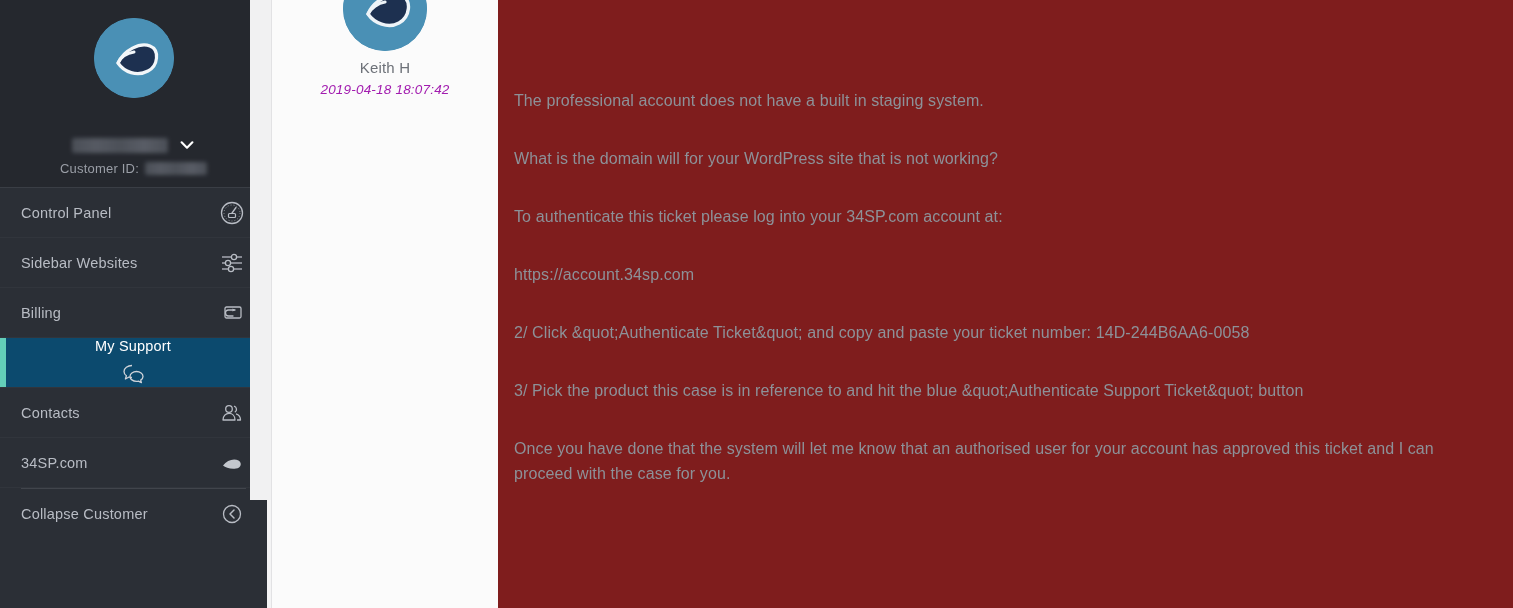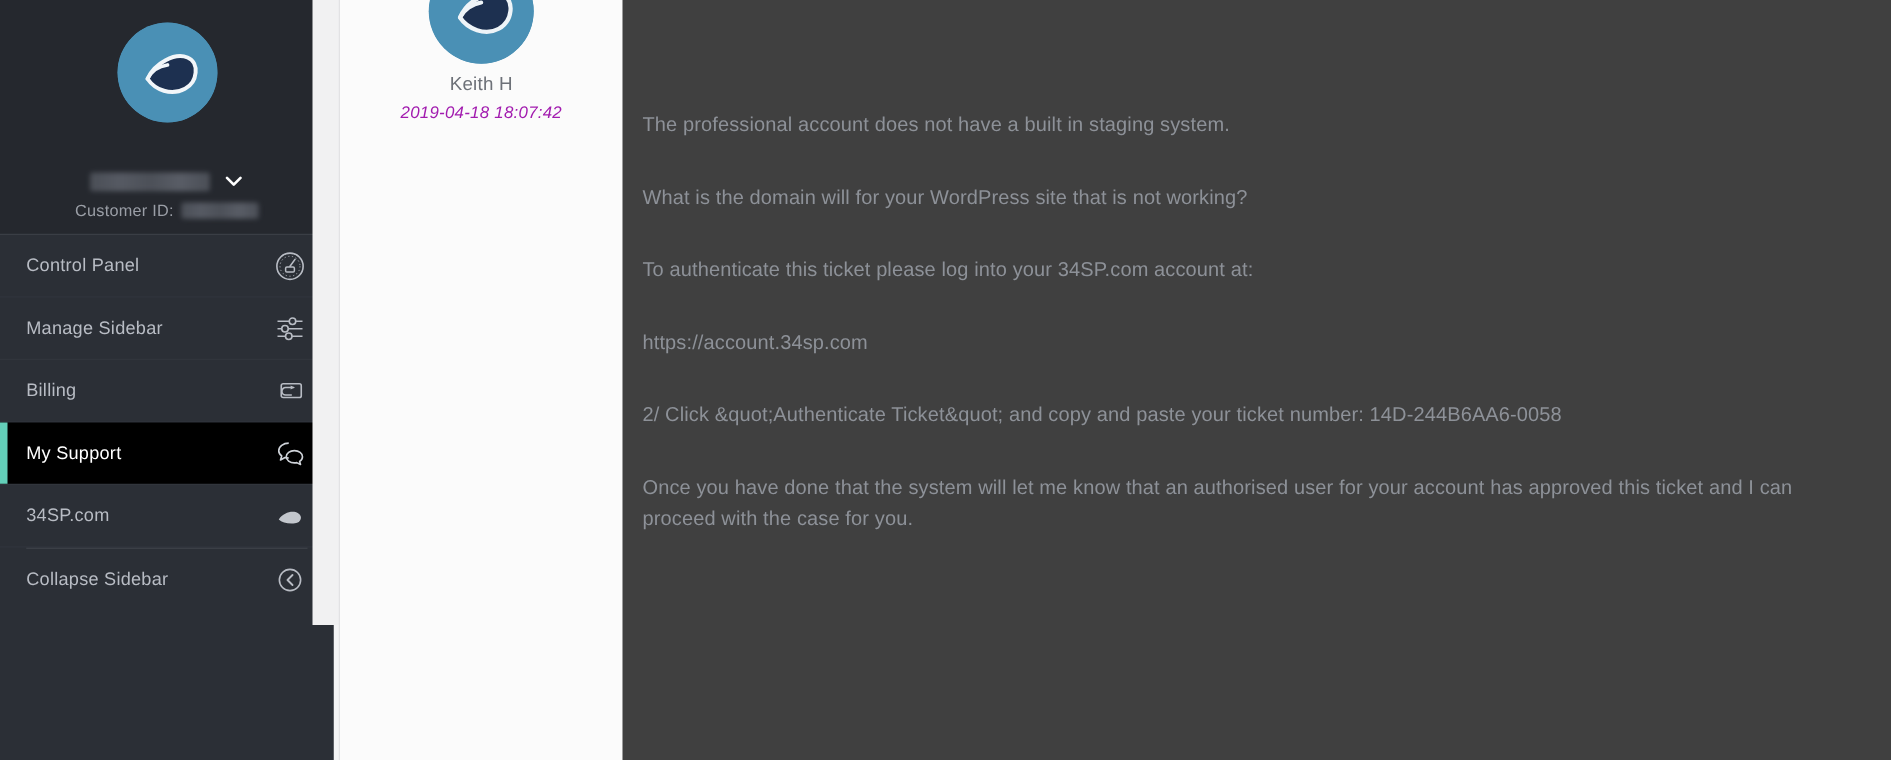--- a/index.html
+++ b/index.html
@@ -104,22 +104,23 @@
     align-items: center;
     padding: 0 22px 0 21px;
     box-sizing: border-box;
     color: #b8bcc4;
     font-size: 14.5px;
     letter-spacing: .2px;
     border-bottom: 1px solid #31353c;
     justify-content: space-between;
   }
   .nav-item.active {
-    background: #000000;
+    background: #0c4a6e;
     color: #ffffff;
+    flex-direction: column;
   }
   .nav-item.active::before {
     content: "";
     position: absolute;
     left: 0;
     top: 0;
     bottom: 0;
     width: 6px;
     background: #63cfb9;
   }
@@ -196,21 +197,21 @@
     margin-top: 6px;
     font-size: 13.5px;
     color: #a21caf;
     font-style: italic;
     letter-spacing: .2px;
   }
   .msg-body {
     flex: 1 1 auto;
     padding: 88px 24px 0 16px;
     box-sizing: border-box;
-    background: #404040;
+    background: #7f1d1d;
   }
   .msg-body p {
     margin: 0 0 33px 0;
     font-size: 16px;
     line-height: 25px;
     color: #8d9198;
     letter-spacing: .1px;
   }
   .msg-body p.blank {
     margin: 0 0 33px 0;
@@ -254,21 +255,21 @@
           <svg viewBox="0 0 26 26" width="26" height="26">
             <circle cx="13" cy="13" r="10.5" fill="none" stroke="#b8bcc4" stroke-width="1.3"></circle>
             <circle cx="13" cy="13" r="8" fill="none" stroke="#b8bcc4" stroke-width=".7" stroke-dasharray="1 2"></circle>
             <rect x="9.5" y="13.5" width="7" height="4" rx="1" fill="none" stroke="#b8bcc4" stroke-width="1.2"></rect>
             <path d="M13 13 L17 7.5" stroke="#b8bcc4" stroke-width="1.3" stroke-linecap="round"></path>
           </svg>
         </span>
       </li>
 
       <li class="nav-item">
-        <span class="nav-label">Manage Sidebar</span>
+        <span class="nav-label">Sidebar Websites</span>
         <span class="nav-icon">
           <svg viewBox="0 0 26 26" width="26" height="26">
             <line x1="3" y1="7" x2="23" y2="7" stroke="#b8bcc4" stroke-width="1.3"></line>
             <line x1="3" y1="13" x2="23" y2="13" stroke="#b8bcc4" stroke-width="1.3"></line>
             <line x1="3" y1="19" x2="23" y2="19" stroke="#b8bcc4" stroke-width="1.3"></line>
             <circle cx="15" cy="7" r="2.6" fill="#2b2f36" stroke="#b8bcc4" stroke-width="1.3"></circle>
             <circle cx="9" cy="13" r="2.6" fill="#2b2f36" stroke="#b8bcc4" stroke-width="1.3"></circle>
             <circle cx="12" cy="19" r="2.6" fill="#2b2f36" stroke="#b8bcc4" stroke-width="1.3"></circle>
           </svg>
         </span>
@@ -289,36 +290,47 @@
         <span class="nav-label">My Support</span>
         <span class="nav-icon">
           <svg viewBox="0 0 26 26" width="26" height="26">
             <path d="M12 4.5 C7.6 4.5 4 7.2 4 10.5 C4 12.2 4.9 13.7 6.4 14.7 L5.4 18 L9 16 C9.9 16.3 10.9 16.4 12 16.4" fill="none" stroke="#cfd3d9" stroke-width="1.3" stroke-linejoin="round"></path>
             <path d="M16.5 10.5 C20.1 10.5 23 12.7 23 15.4 C23 16.9 22.1 18.2 20.7 19.1 L21.4 21.6 L18.4 20.1
                      C17.8 20.3 17.2 20.3 16.5 20.3 C12.9 20.3 10 18.1 10 15.4 C10 12.7 12.9 10.5 16.5 10.5 Z" fill="none" stroke="#cfd3d9" stroke-width="1.3" stroke-linejoin="round"></path>
           </svg>
         </span>
       </li>
 
+      <li class="nav-item">
+        <span class="nav-label">Contacts</span>
+        <span class="nav-icon">
+          <svg viewBox="0 0 26 26" width="26" height="26">
+            <circle cx="10" cy="9" r="3.3" fill="none" stroke="#b8bcc4" stroke-width="1.3"></circle>
+            <path d="M4 20 C4 15.8 6.7 13.4 10 13.4 C13.3 13.4 16 15.8 16 20 Z" fill="none" stroke="#b8bcc4" stroke-width="1.3" stroke-linejoin="round"></path>
+            <path d="M15 6.2 A3.3 3.3 0 0 1 15.8 12.3" fill="none" stroke="#b8bcc4" stroke-width="1.3"></path>
+            <path d="M17 13.8 C19.6 14.6 21.5 16.8 21.5 20 H18" fill="none" stroke="#b8bcc4" stroke-width="1.3" stroke-linejoin="round"></path>
+          </svg>
+        </span>
+      </li>
 
 
       <li class="nav-item">
         <span class="nav-label">34SP.com</span>
         <span class="nav-icon">
           <svg viewBox="0 0 26 26" width="26" height="26">
             <path d="M4 15.5 C8 10, 15 8, 19.5 10.5 C23.5 12.8, 22 18, 17 18.6 C11.5 19.3, 6.5 17.8, 4 15.5 Z" fill="#c3c7cd"></path>
           </svg>
         </span>
       </li>
     </ul>
 
     <div class="nav-divider"></div>
 
     <div class="nav-item collapse-item">
-      <span class="nav-label">Collapse Sidebar</span>
+      <span class="nav-label">Collapse Customer</span>
       <span class="nav-icon">
         <svg viewBox="0 0 26 26" width="26" height="26">
           <circle cx="13" cy="13" r="8.5" fill="none" stroke="#b8bcc4" stroke-width="1.3"></circle>
           <path d="M15 9 L11 13 L15 17" fill="none" stroke="#b8bcc4" stroke-width="1.5" stroke-linecap="round" stroke-linejoin="round"></path>
         </svg>
       </span>
     </div>
   </nav>
 
   <main class="main">
@@ -337,19 +349,20 @@
           <div class="msg-date">2019-04-18 18:07:42</div>
         </div>
 
         <div class="msg-body">
           <p>The professional account does not have a built in staging system.</p>
           <p>What is the domain will for your WordPress site that is not working?</p>
           <p class="blank"></p>
           <p>To authenticate this ticket please log into your 34SP.com account at:</p>
           <p>https://account.34sp.com</p>
           <p>2/ Click &amp;quot;Authenticate Ticket&amp;quot; and copy and paste your ticket number: 14D-244B6AA6-0058</p>
+          <p>3/ Pick the product this case is in reference to and hit the blue &amp;quot;Authenticate Support Ticket&amp;quot; button</p>
           <p>Once you have done that the system will let me know that an authorised user for your account has approved this ticket and I can proceed with the case for you.</p>
         </div>
 
       </div>
     </section>
   </main>
 </div>
 
 </body></html>

